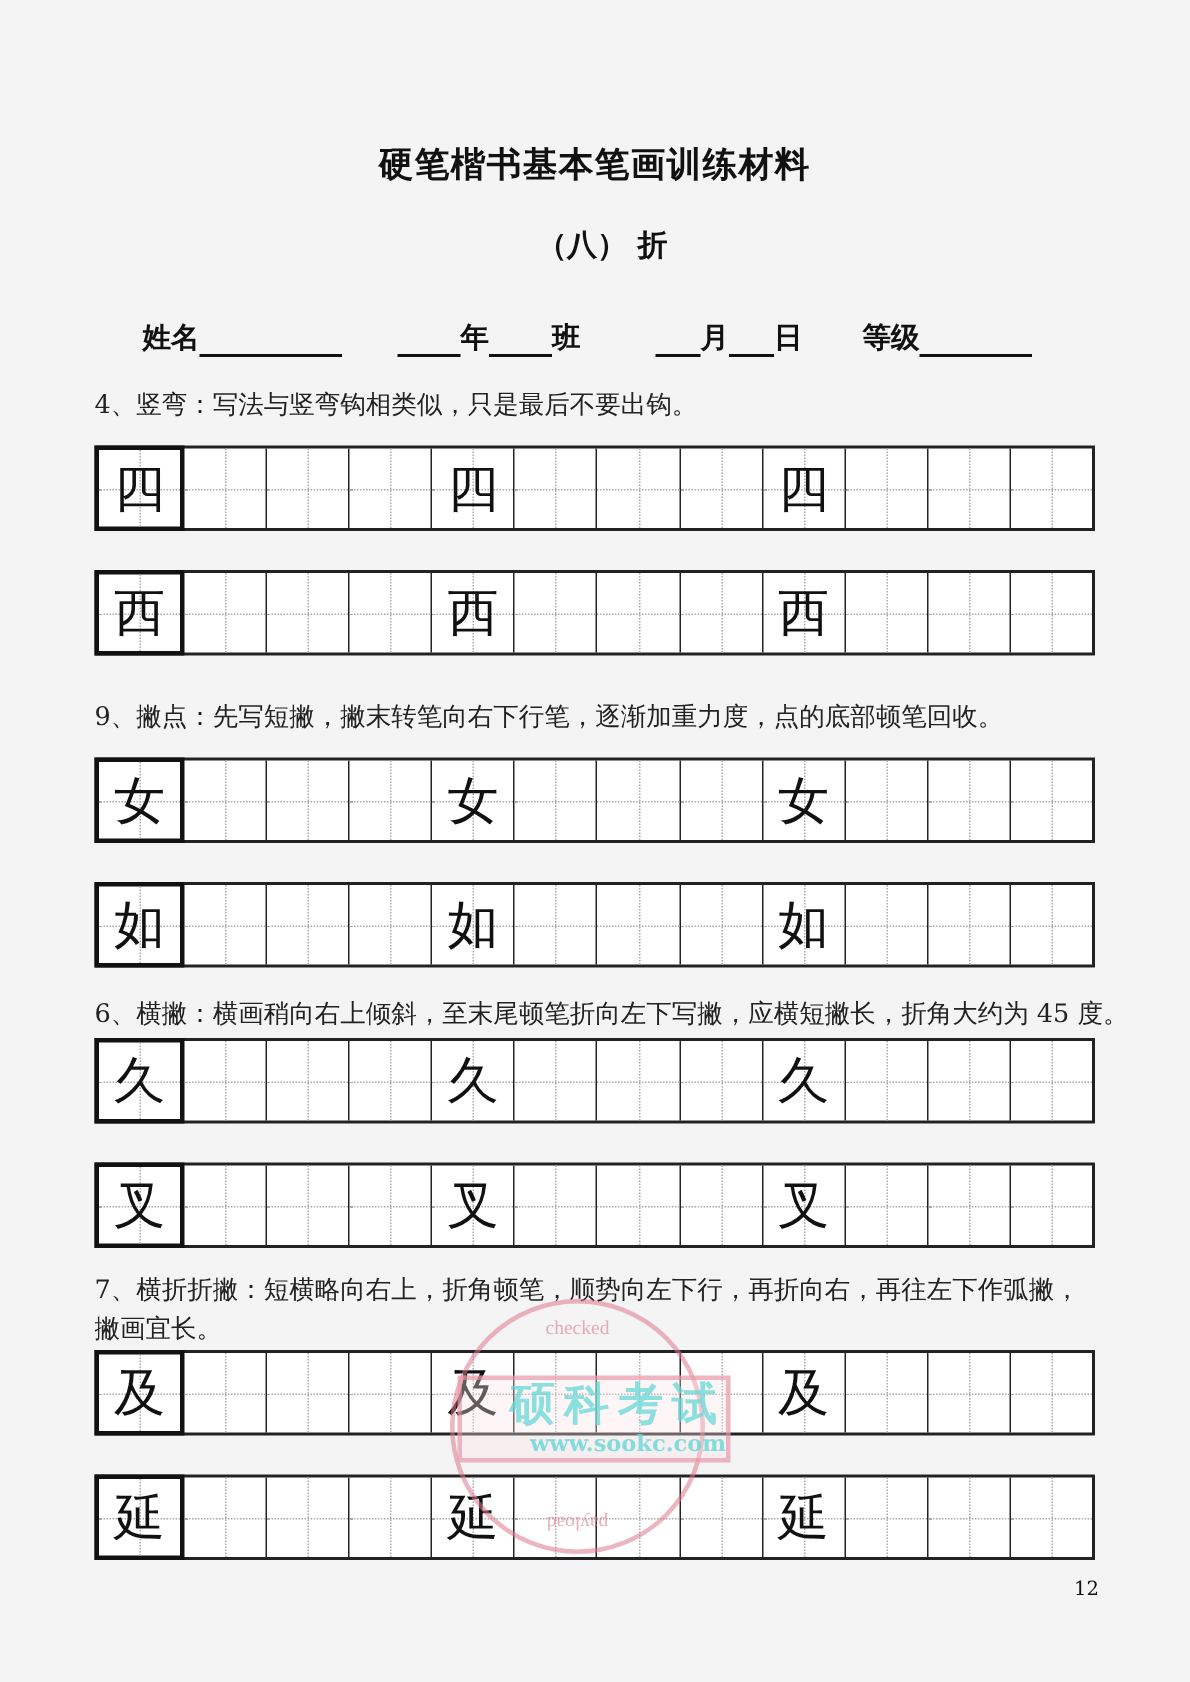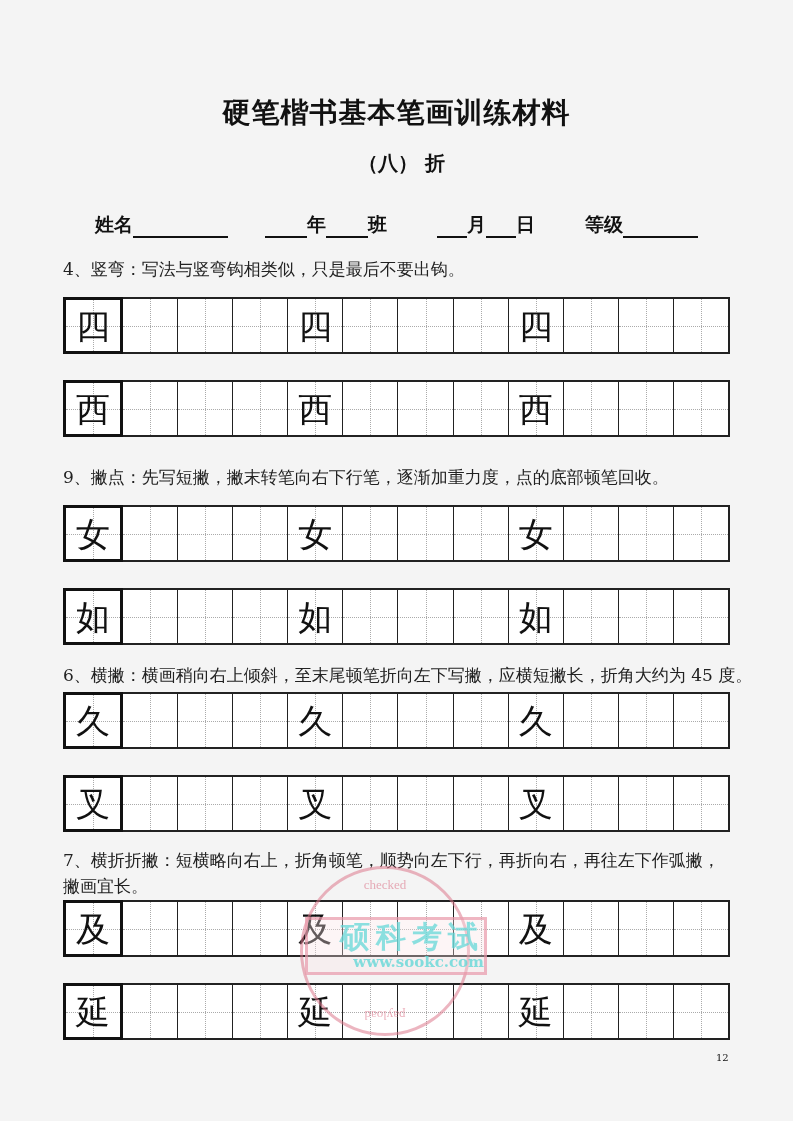--- a/index.html
+++ b/index.html
@@ -2,21 +2,21 @@
 <html><head>
 <meta charset="utf-8">
 <style>
   html, body { margin:0; padding:0; }
   body {
     width:793px; height:1121px; background:#f4f4f4; position:relative; overflow:hidden;
     font-family:"DejaVu Serif", "Liberation Serif", serif; color:#111;
   }
   .title {
     position:absolute; left:0; width:793px; top:94px; text-align:center;
-    font-family:"DejaVu Sans", sans-serif; font-weight:bold; font-size:28px; letter-spacing:1px;
+    font-family:"DejaVu Sans", sans-serif; font-weight:bold; font-size:23px; letter-spacing:1px;
   }
   .subtitle {
     position:absolute; left:0; width:793px; top:150px; text-align:center; padding-left:10px; box-sizing:border-box;
     font-family:"DejaVu Sans", sans-serif; font-weight:bold; font-size:20px;
   }
   .info {
     position:absolute; top:212px; left:95px; font-family:"DejaVu Sans", sans-serif; font-weight:bold; font-size:19px;
     white-space:nowrap;
   }
   .info span { position:absolute; top:0; }
@@ -37,21 +37,21 @@
   .cell::before {
     content:""; position:absolute; left:50%; top:0; bottom:0; border-left:1px dotted #aaa;
   }
   .cell::after {
     content:""; position:absolute; top:50%; left:0; right:0; border-top:1px dotted #aaa;
   }
   .cell.first { border:3px solid #111; margin:-2px 0 -2px -2px; }
   .char {
     position:relative; z-index:2; font-family:"DejaVu Serif", serif; font-size:34px; line-height:1; color:#111;
   }
-  .pagenum { position:absolute; top:1052px; left:716px; font-size:10px; }
+  .pagenum { position:absolute; top:1052px; left:716px; font-size:13px; }
   .footer {
     position:absolute; top:1082px; left:630px; font-family:"DejaVu Sans", sans-serif; font-size:18px; color:#222;
     text-shadow:0 0 1px #fff;
     margin-top:48px;
   }
   .wm-circle {
     position:absolute; left:300px; top:866px; width:170px; height:170px; border-radius:50%;
     border:3px solid rgba(220,120,140,0.55); z-index:5; box-sizing:border-box;
   }
   .wm-circle-text {
@@ -74,21 +74,21 @@
 </head>
 <body>
 
 <div class="title">硬笔楷书基本笔画训练材料</div>
 <div class="subtitle">（八） 折</div>
 
 <div class="info">
   <span style="left:0"><span style="position:static">姓名</span><span class="blank" style="position:static;width:95px"></span></span>
   <span style="left:170px"><span class="blank" style="position:static;width:42px"></span><span style="position:static">年</span><span class="blank" style="position:static;width:42px"></span><span style="position:static">班</span></span>
   <span style="left:342px"><span class="blank" style="position:static;width:30px"></span><span style="position:static">月</span><span class="blank" style="position:static;width:30px"></span><span style="position:static">日</span></span>
-  <span style="left:490px"><span style="position:static">等级</span><span class="blank" style="position:static;width:75px"></span></span>
+  <span style="left:480px"><span style="position:static">等级</span><span class="blank" style="position:static;width:75px"></span></span>
 </div>
 
 <div class="instr" style="top:258px">4、竖弯：写法与竖弯钩相类似，只是最后不要出钩。</div>
 <div class="grid" style="top:297px">
   <div class="cell first">
       <span class="char">四</span>
     </div>
   <div class="cell"></div>
     <div class="cell"></div>
     <div class="cell"></div>

